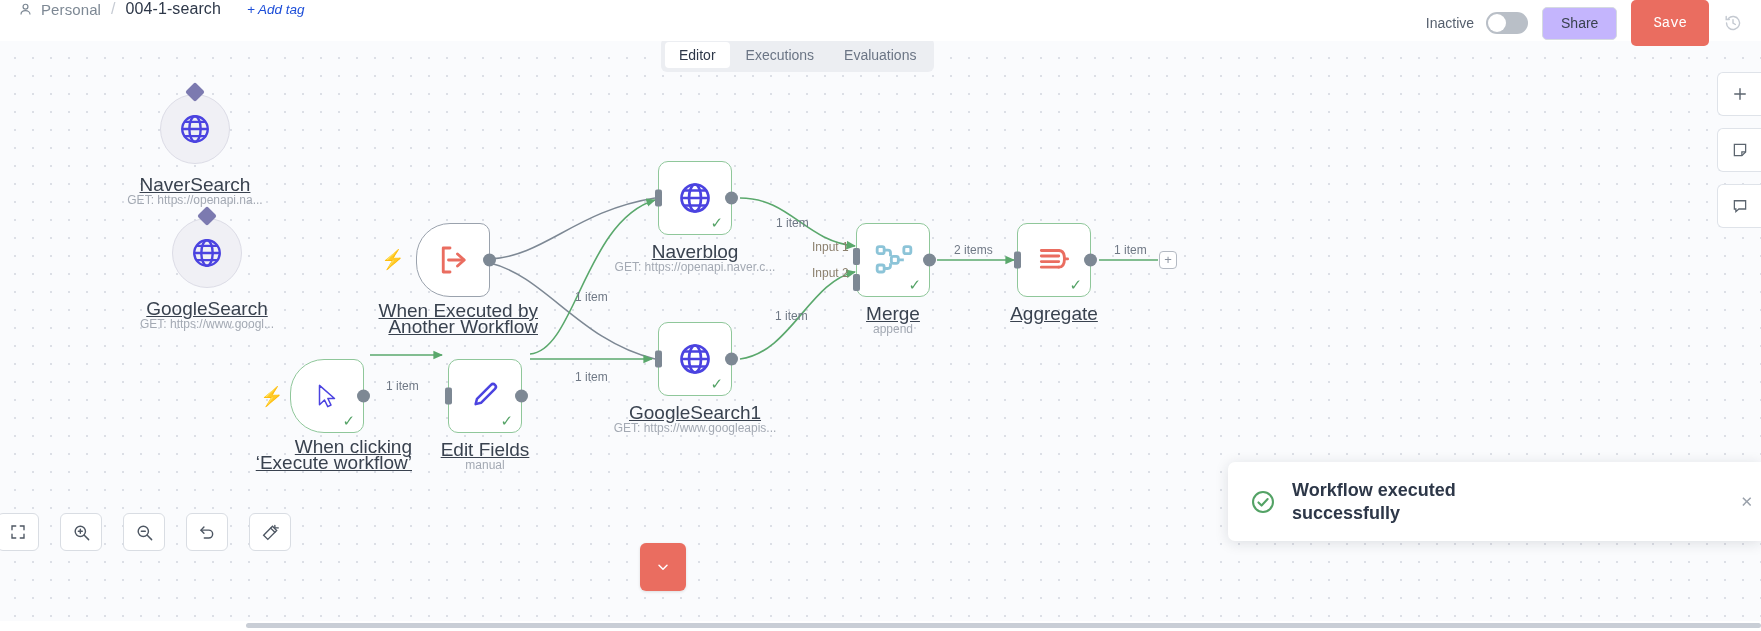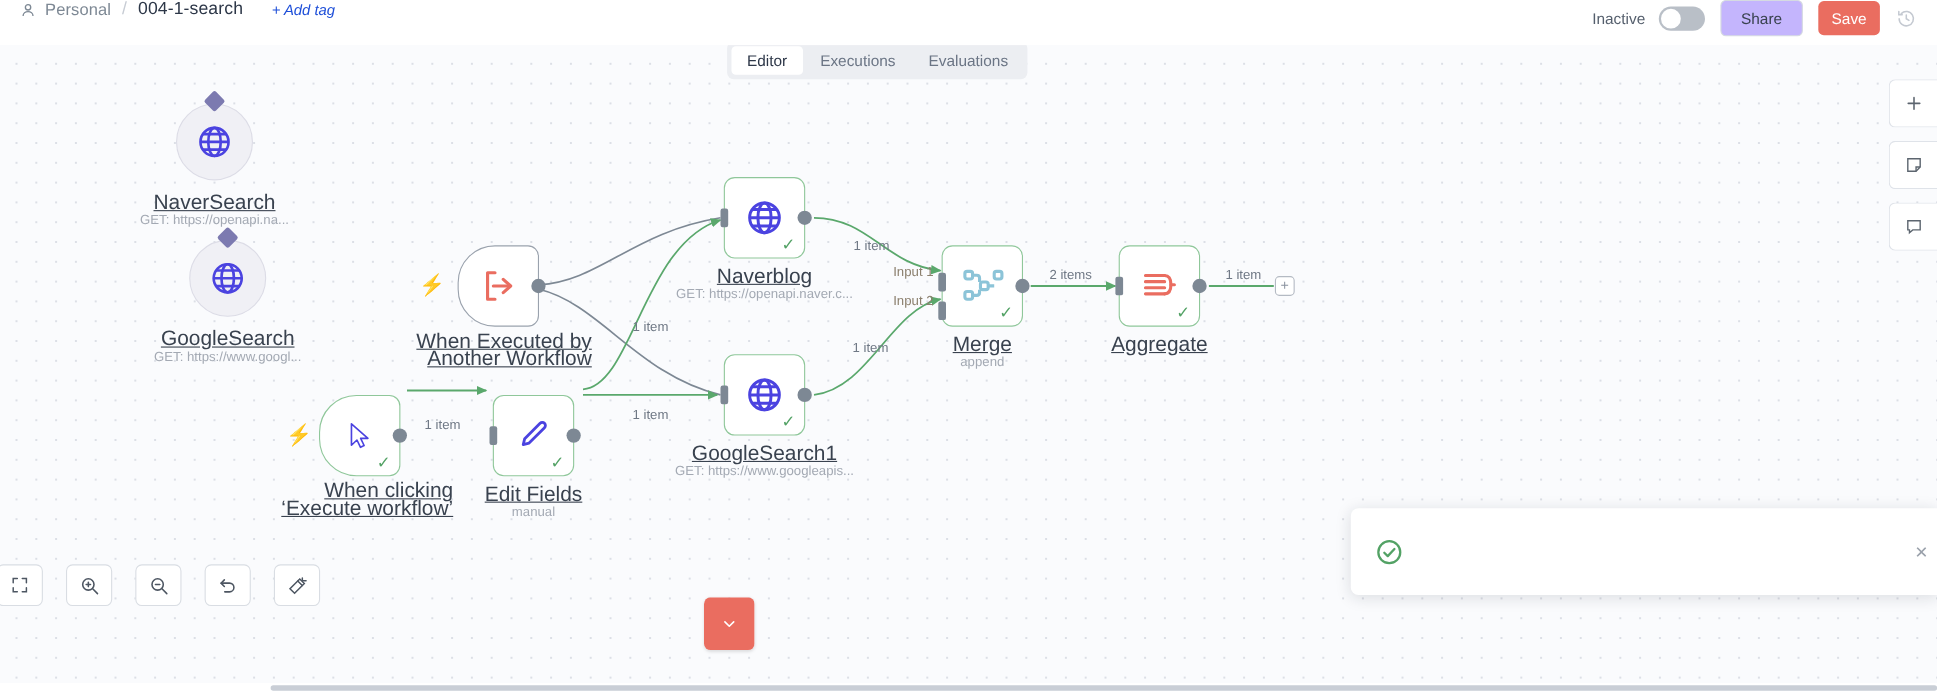--- a/index.html
+++ b/index.html
@@ -33,23 +33,23 @@
   .toggle .knob {
     position: absolute; top: 2px; left: 2px; width: 18px; height: 18px;
     border-radius: 50%; background: #fff;
   }
   .btn-share {
     height: 33px; padding: 0 18px; border: 1px solid #d5dae1; border-radius: 5px;
     background: #c4b5fd; font-size: 14px; color: #39424f; cursor: pointer;
     display: flex; align-items: center;
   }
   .btn-save {
-    height: 31px; padding: 0 12px; border-radius: 5px; border: none;
+    height: 46px; padding: 0 22px; border-radius: 5px; border: none;
     background: #ea6d60; color: #fff; font-size: 14px; cursor: pointer;
-    display: flex; align-items: center;
+    display: flex; align-items: center; font-family: Liberation Mono, monospace;
   }
   .history-icon { width: 20px; height: 20px; color: #c4c9d1; cursor: pointer; }
 
   
   .tabs {
     position: absolute; top: 38px; left: 661px; height: 34px;
     background: #eceef2; border-radius: 6px; display: flex; align-items: center;
     padding: 4px; gap: 2px; z-index: 35;
   }
   .tab {
@@ -454,20 +454,24 @@
       <path d="M6 9.5l6 6 6-6"></path>
     </svg>
   </div>
 </div>
 
 <div class="toast">
   <svg width="26" height="26" viewBox="0 0 24 24" fill="none" stroke="#53a265" stroke-width="1.9" stroke-linecap="round" stroke-linejoin="round">
     <circle cx="12" cy="12" r="9.2"></circle>
       <path d="M7.8 12.4l2.9 2.9 5.6-6"></path>
   </svg>
+  <div>
+    <div class="toast-title">Workflow executed</div>
+    <div class="toast-title">successfully</div>
+  </div>
   <span class="toast-close">✕</span>
 </div>
 
 <div class="rail">
   <div class="rail-btn">
     <svg width="18" height="18" viewBox="0 0 24 24" fill="none" stroke="#5c656f" stroke-width="1.9" stroke-linecap="round">
         <path d="M12 5v14M5 12h14"></path>
       </svg>
   </div>
   <div class="rail-btn">

